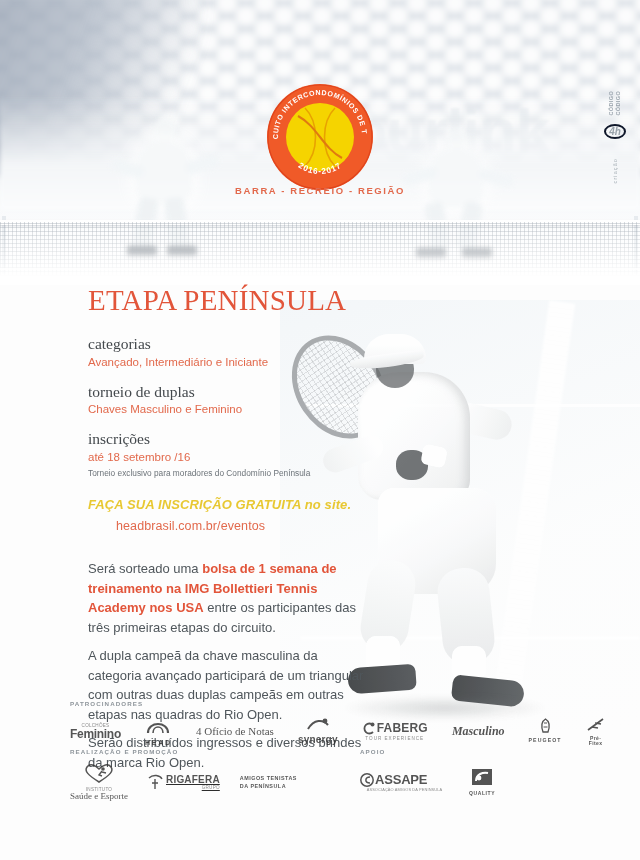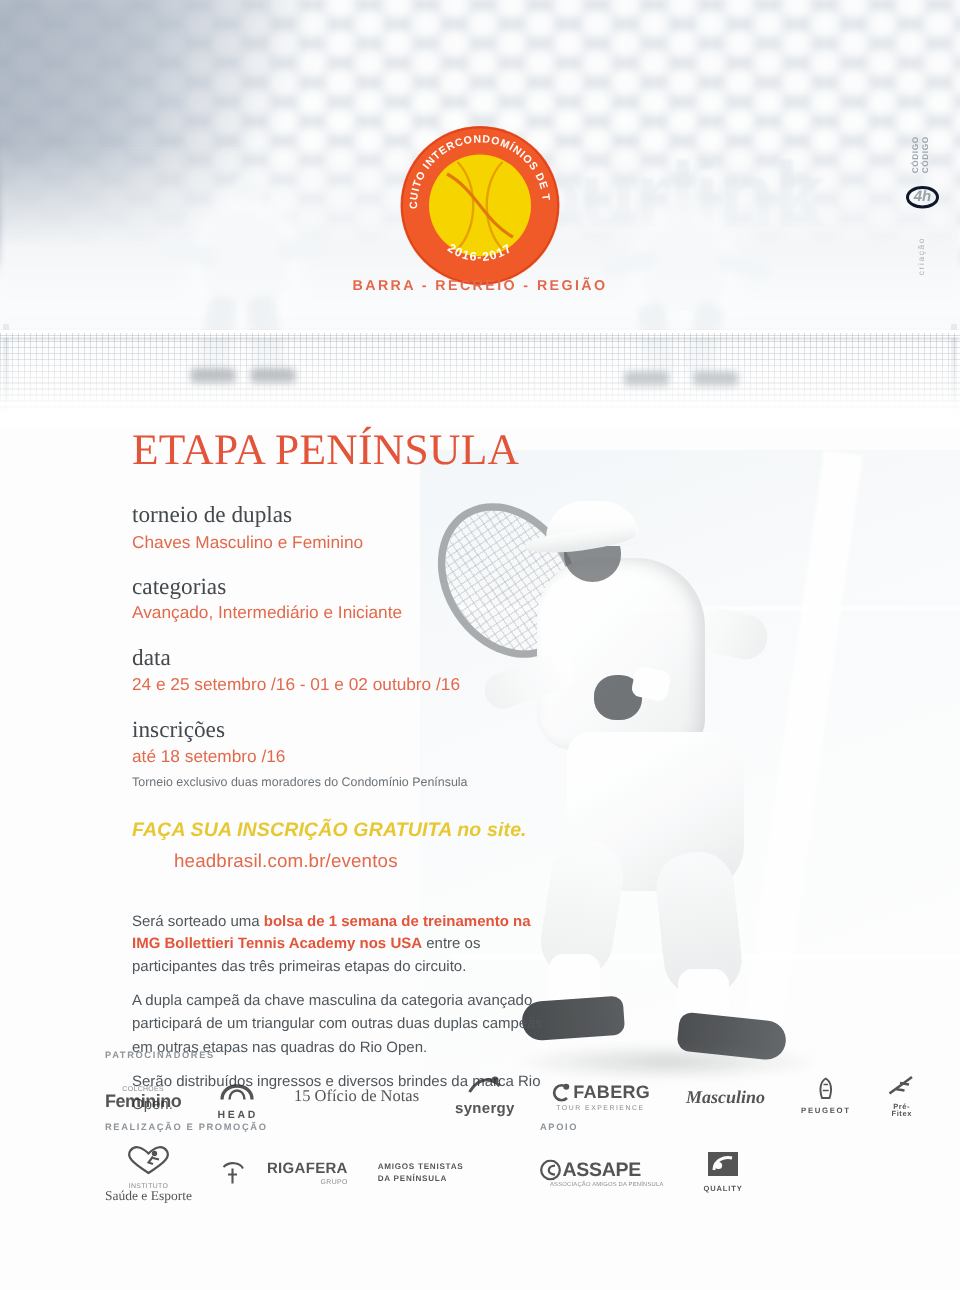--- a/index.html
+++ b/index.html
@@ -273,21 +273,21 @@
     font-size:13px; font-weight:700; font-style:italic;
     color:#e8c832; letter-spacing:.1px;
   }
   .cta .cta-tail { font-weight:700; font-style:italic; }
   .site-url {
     margin-top:7px; font-size:12.5px; color:#e2694c; letter-spacing:.1px;
   }
 
   .legal { margin-top:26px; width:285px; }
   .legal p {
-    font-size:10px; color:#4f565b; line-height:1.52; margin-bottom:8px;
+    font-size:13px; color:#4f565b; line-height:1.52; margin-bottom:8px;
   }
   .legal b { color:#e2553a; font-weight:700; }
 
   
   .sponsors { position:absolute; left:70px; top:700px; width:500px; }
   .sec-head {
     font-size:6.2px; letter-spacing:1.1px; color:#8e959b; font-weight:600;
     margin-bottom:7px; text-transform:uppercase;
   }
   .logo-row { display:flex; align-items:center; gap:24px; height:34px; }
@@ -396,35 +396,31 @@
     <div class="edge-top-txt">CÓDIGO CÓDIGO</div>
     <div class="edge-mark">4h</div>
     <div class="edge-credit">criação</div>
   </div>
 
   <div class="content">
     <h1 class="title">ETAPA PENÍNSULA</h1>
 
     <div class="info-block">
       <div class="info-row">
+        <div class="info-label">categorias</div>
+        <div class="info-value">Avançado, Intermediário e Iniciante</div>
+      </div>
+      <div class="info-row">
         <div class="info-label">torneio de duplas</div>
         <div class="info-value">Chaves Masculino e Feminino</div>
-      </div>
-      <div class="info-row">
-        <div class="info-label">categorias</div>
-        <div class="info-value">Avançado, Intermediário e Iniciante</div>
-      </div>
-      <div class="info-row">
-        <div class="info-label">data</div>
-        <div class="info-value">24 e 25 setembro /16  -  01 e 02 outubro /16</div>
       </div>
       <div class="info-row">
         <div class="info-label">inscrições</div>
         <div class="info-value">até 18 setembro /16</div>
-        <div class="info-note">Torneio exclusivo duas moradores do Condomínio Península</div>
+        <div class="info-note">Torneio exclusivo para moradores do Condomínio Península</div>
       </div>
     </div>
 
     <div class="cta">
       <span>FAÇA SUA INSCRIÇÃO GRATUITA</span><span class="cta-tail"> no site.</span>
     </div>
     <a class="site-url" href="#" style="display:block; text-decoration:none;margin-left:28px;">headbrasil.com.br/eventos</a>
 
     <div class="legal">
       <p>
@@ -446,21 +442,21 @@
 
       <div class="logo" style="text-align:center;">
         <svg width="26" height="18" viewBox="0 0 26 18">
           <path d="M3 17 C3 5, 23 5, 23 17" fill="none" stroke="#2f3538" stroke-width="2.2"></path>
           <path d="M8 17 C8 9, 18 9, 18 17" fill="none" stroke="#2f3538" stroke-width="1.6"></path>
         </svg>
         <div class="logo-txt" style="font-size:7px; letter-spacing:1.8px; margin-top:1px;">HEAD</div>
       </div>
 
       <div class="logo" style="font-family:'Liberation Serif',serif; font-size:11px; color:#2f3538; white-space:nowrap;">
-        <span>15 Ofício de Notas</span>
+        <span>4 Ofício de Notas</span>
       </div>
 
       <div class="logo" style="text-align:center;">
         <svg width="22" height="13" viewBox="0 0 22 13">
           <path d="M1 11 C7 1, 16 1, 21 7" fill="none" stroke="#2f3538" stroke-width="2"></path>
           <circle cx="18" cy="3" r="2.4" fill="#2f3538"></circle>
         </svg>
         <div class="logo-txt" style="font-size:10px; font-weight:700; letter-spacing:.2px;">synergy</div>
       </div>
 
@@ -505,21 +501,21 @@
         <div class="logo" style="text-align:center;">
           <svg width="34" height="20" viewBox="0 0 34 20">
             <path d="M17 19 C6 12, 2 8, 5 4 C8 0, 13 2, 17 6 C21 2, 26 0, 29 4 C32 8, 28 12, 17 19 Z" fill="none" stroke="#2f3538" stroke-width="1.5"></path>
             <circle cx="21" cy="6" r="1.8" fill="#2f3538"></circle>
             <path d="M20 8 L17 12 L20 13 M20 9 L24 10" stroke="#2f3538" stroke-width="1.4" fill="none"></path>
           </svg>
           <div class="tiny">INSTITUTO</div>
           <div class="logo-txt" style="font-family:'Liberation Serif',serif; font-size:9px; font-weight:400;">Saúde e Esporte</div>
         </div>
 
-        <div class="logo" style="display:flex; align-items:center; gap:15px;">
+        <div class="logo" style="display:flex; align-items:center; gap:3px;text-decoration:underline;">
           <svg width="15" height="16" viewBox="0 0 15 16">
             <path d="M1 4 C5 0, 12 1, 14 5" fill="none" stroke="#2f3538" stroke-width="1.4"></path>
             <path d="M7 5 L7 15 M4 9 L10 9" stroke="#2f3538" stroke-width="1.4"></path>
           </svg>
           <div style="text-align:left;">
             <div class="logo-txt" style="font-size:10px; letter-spacing:.2px;">RIGAFERA</div>
             <div class="tiny" style="text-align:right;">GRUPO</div>
           </div>
         </div>
 

